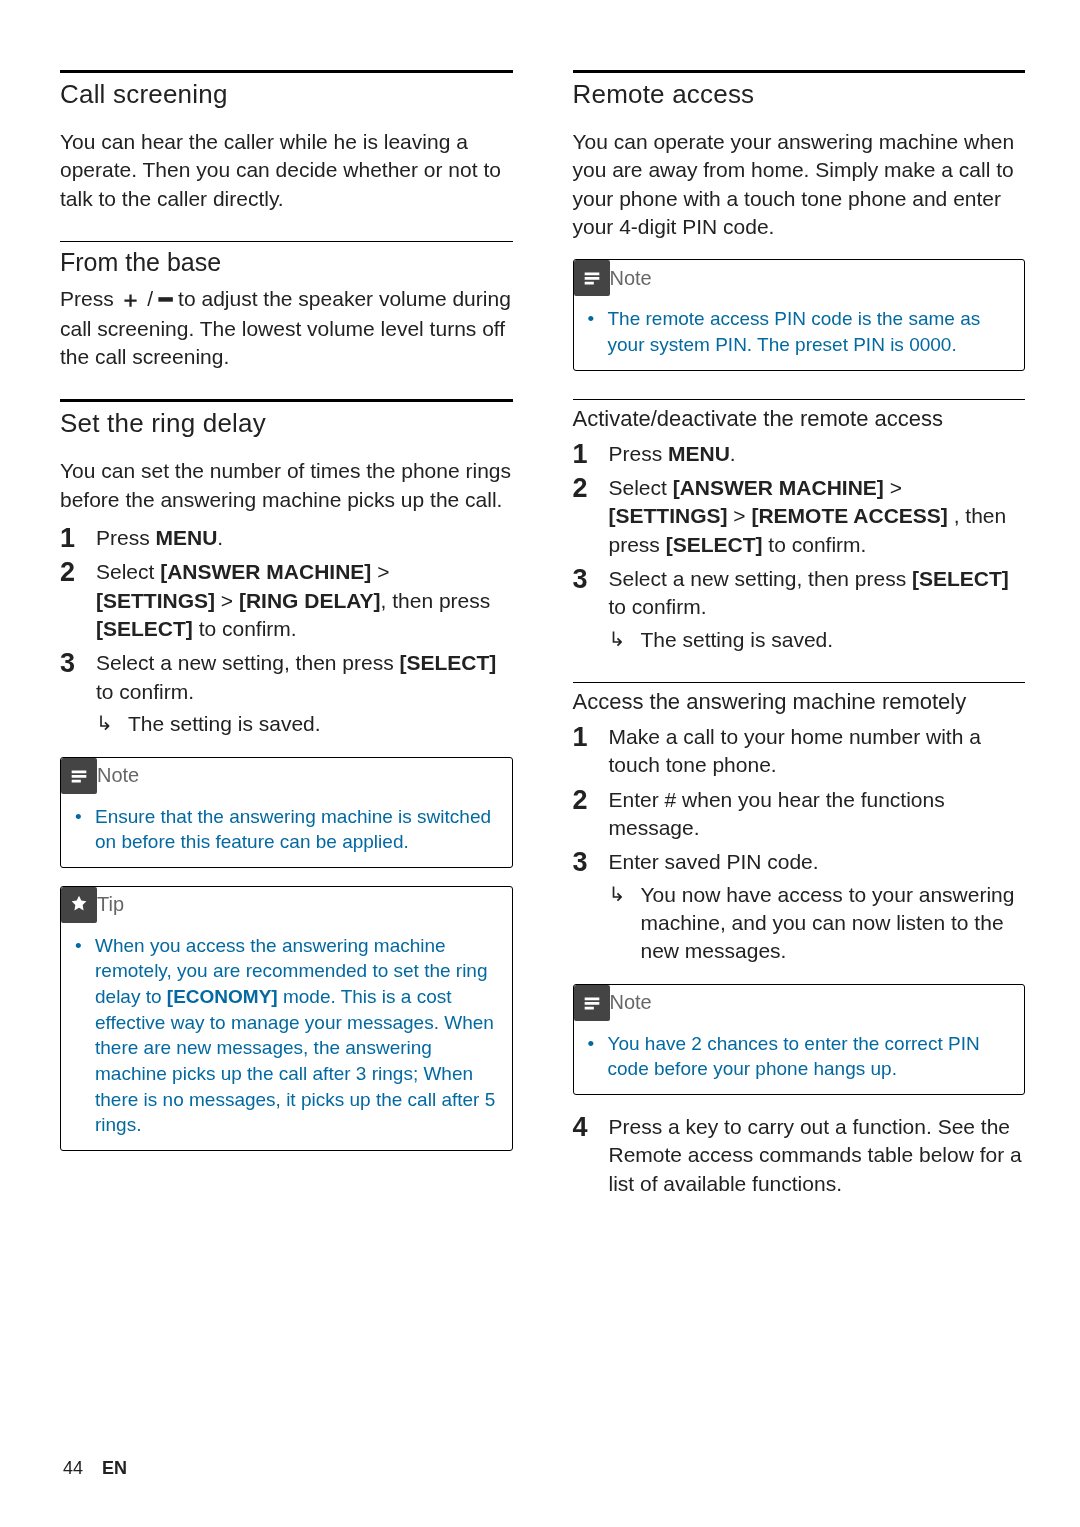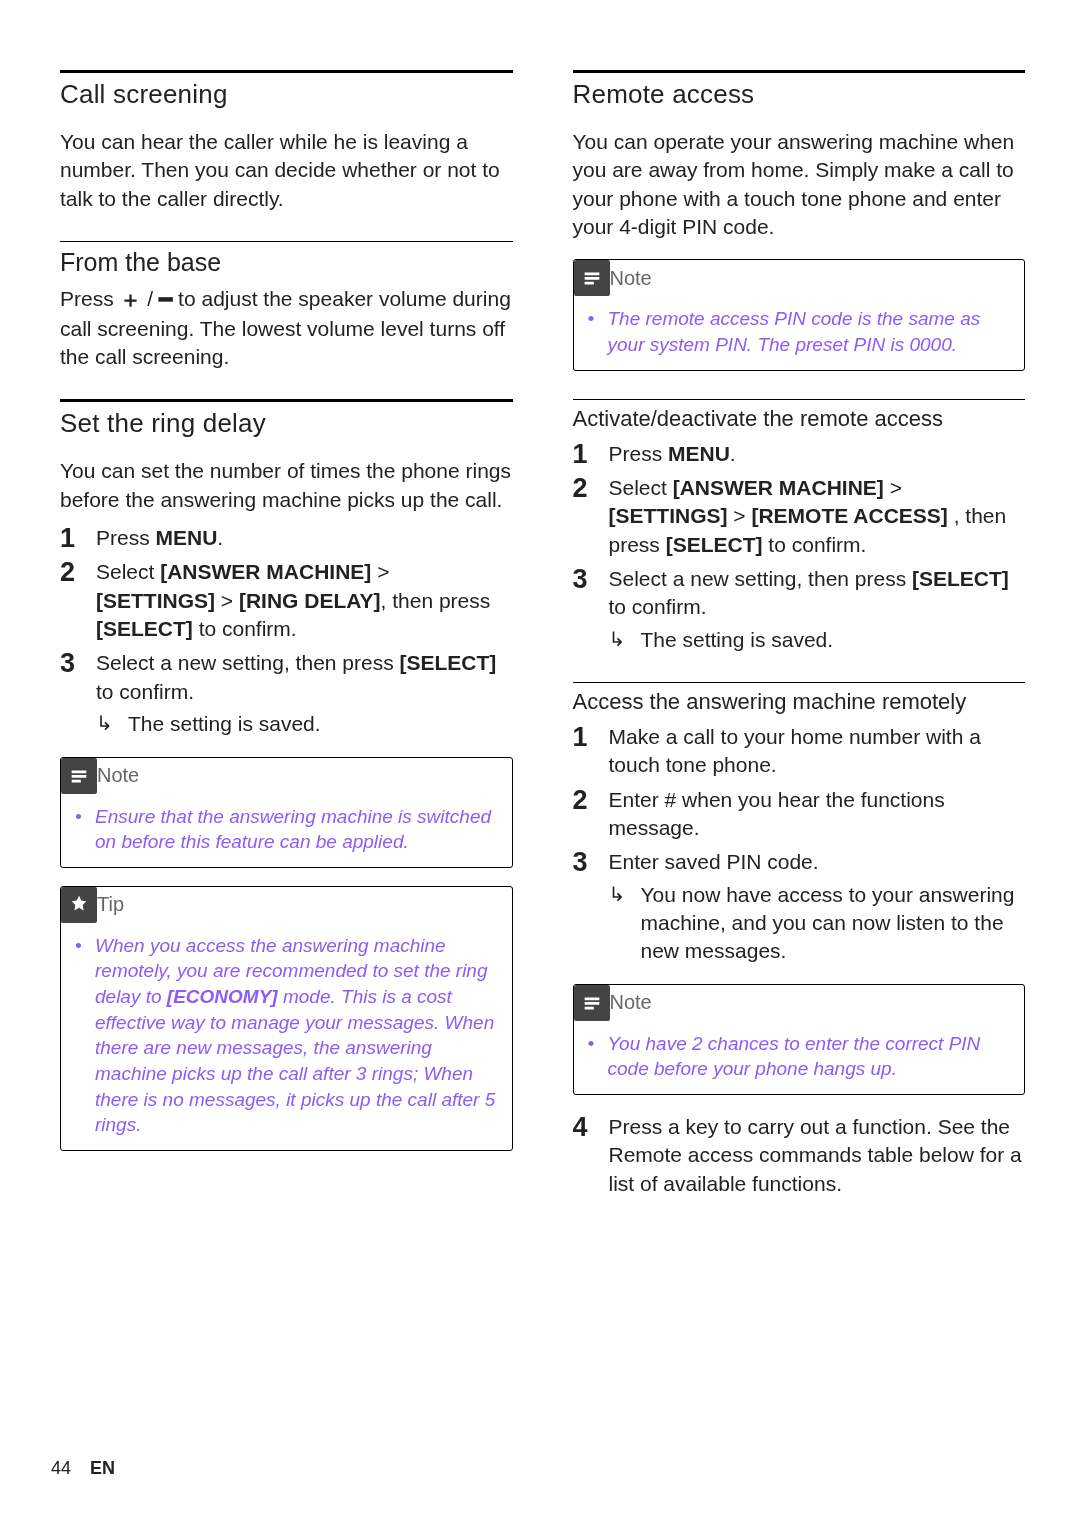--- a/index.html
+++ b/index.html
@@ -105,33 +105,32 @@
     font-size: 20px;
     color: #666;
   }
   .callout-body {
     padding: 10px 14px 12px 14px;
   }
   .callout ul { list-style: none; padding: 0; margin: 0; }
   .callout li {
     font-size: 19px;
     line-height: 1.35;
-    color: #8b5cf6;
+    color: #0369a1;
     display: flex;
     gap: 10px;
-    font-style: italic;
   }
   .callout li::before {
     content: "•";
     flex: 0 0 10px;
   }
 
   .footer {
     position: absolute;
-    left: 51px;
+    left: 63px;
     bottom: 48px;
     font-size: 18px;
   }
   .footer .pg { margin-right: 14px; }
   .footer .lang { font-weight: 600; }
 
   .plus-minus {
     font-weight: 700;
     font-size: 22px;
     vertical-align: -1px;
@@ -140,21 +139,21 @@
 </head>
 <body>
 
 <div class="cols">
 
   <div class="col">
 
     <div class="section">
       <div class="rule-heavy"></div>
       <h1>Call screening</h1>
-      <p class="body">You can hear the caller while he is leaving a number. Then you can decide whether or not to talk to the caller directly.</p>
+      <p class="body">You can hear the caller while he is leaving a operate. Then you can decide whether or not to talk to the caller directly.</p>
     </div>
 
     <div class="section">
       <div class="rule-light"></div>
       <h2>From the base</h2>
       <p class="body">
         <span>Press </span><span class="plus-minus">＋</span><span> / </span><span class="plus-minus">━</span><span> to adjust the speaker volume during call screening. The lowest volume level turns off the call screening.</span>
       </p>
     </div>
 

